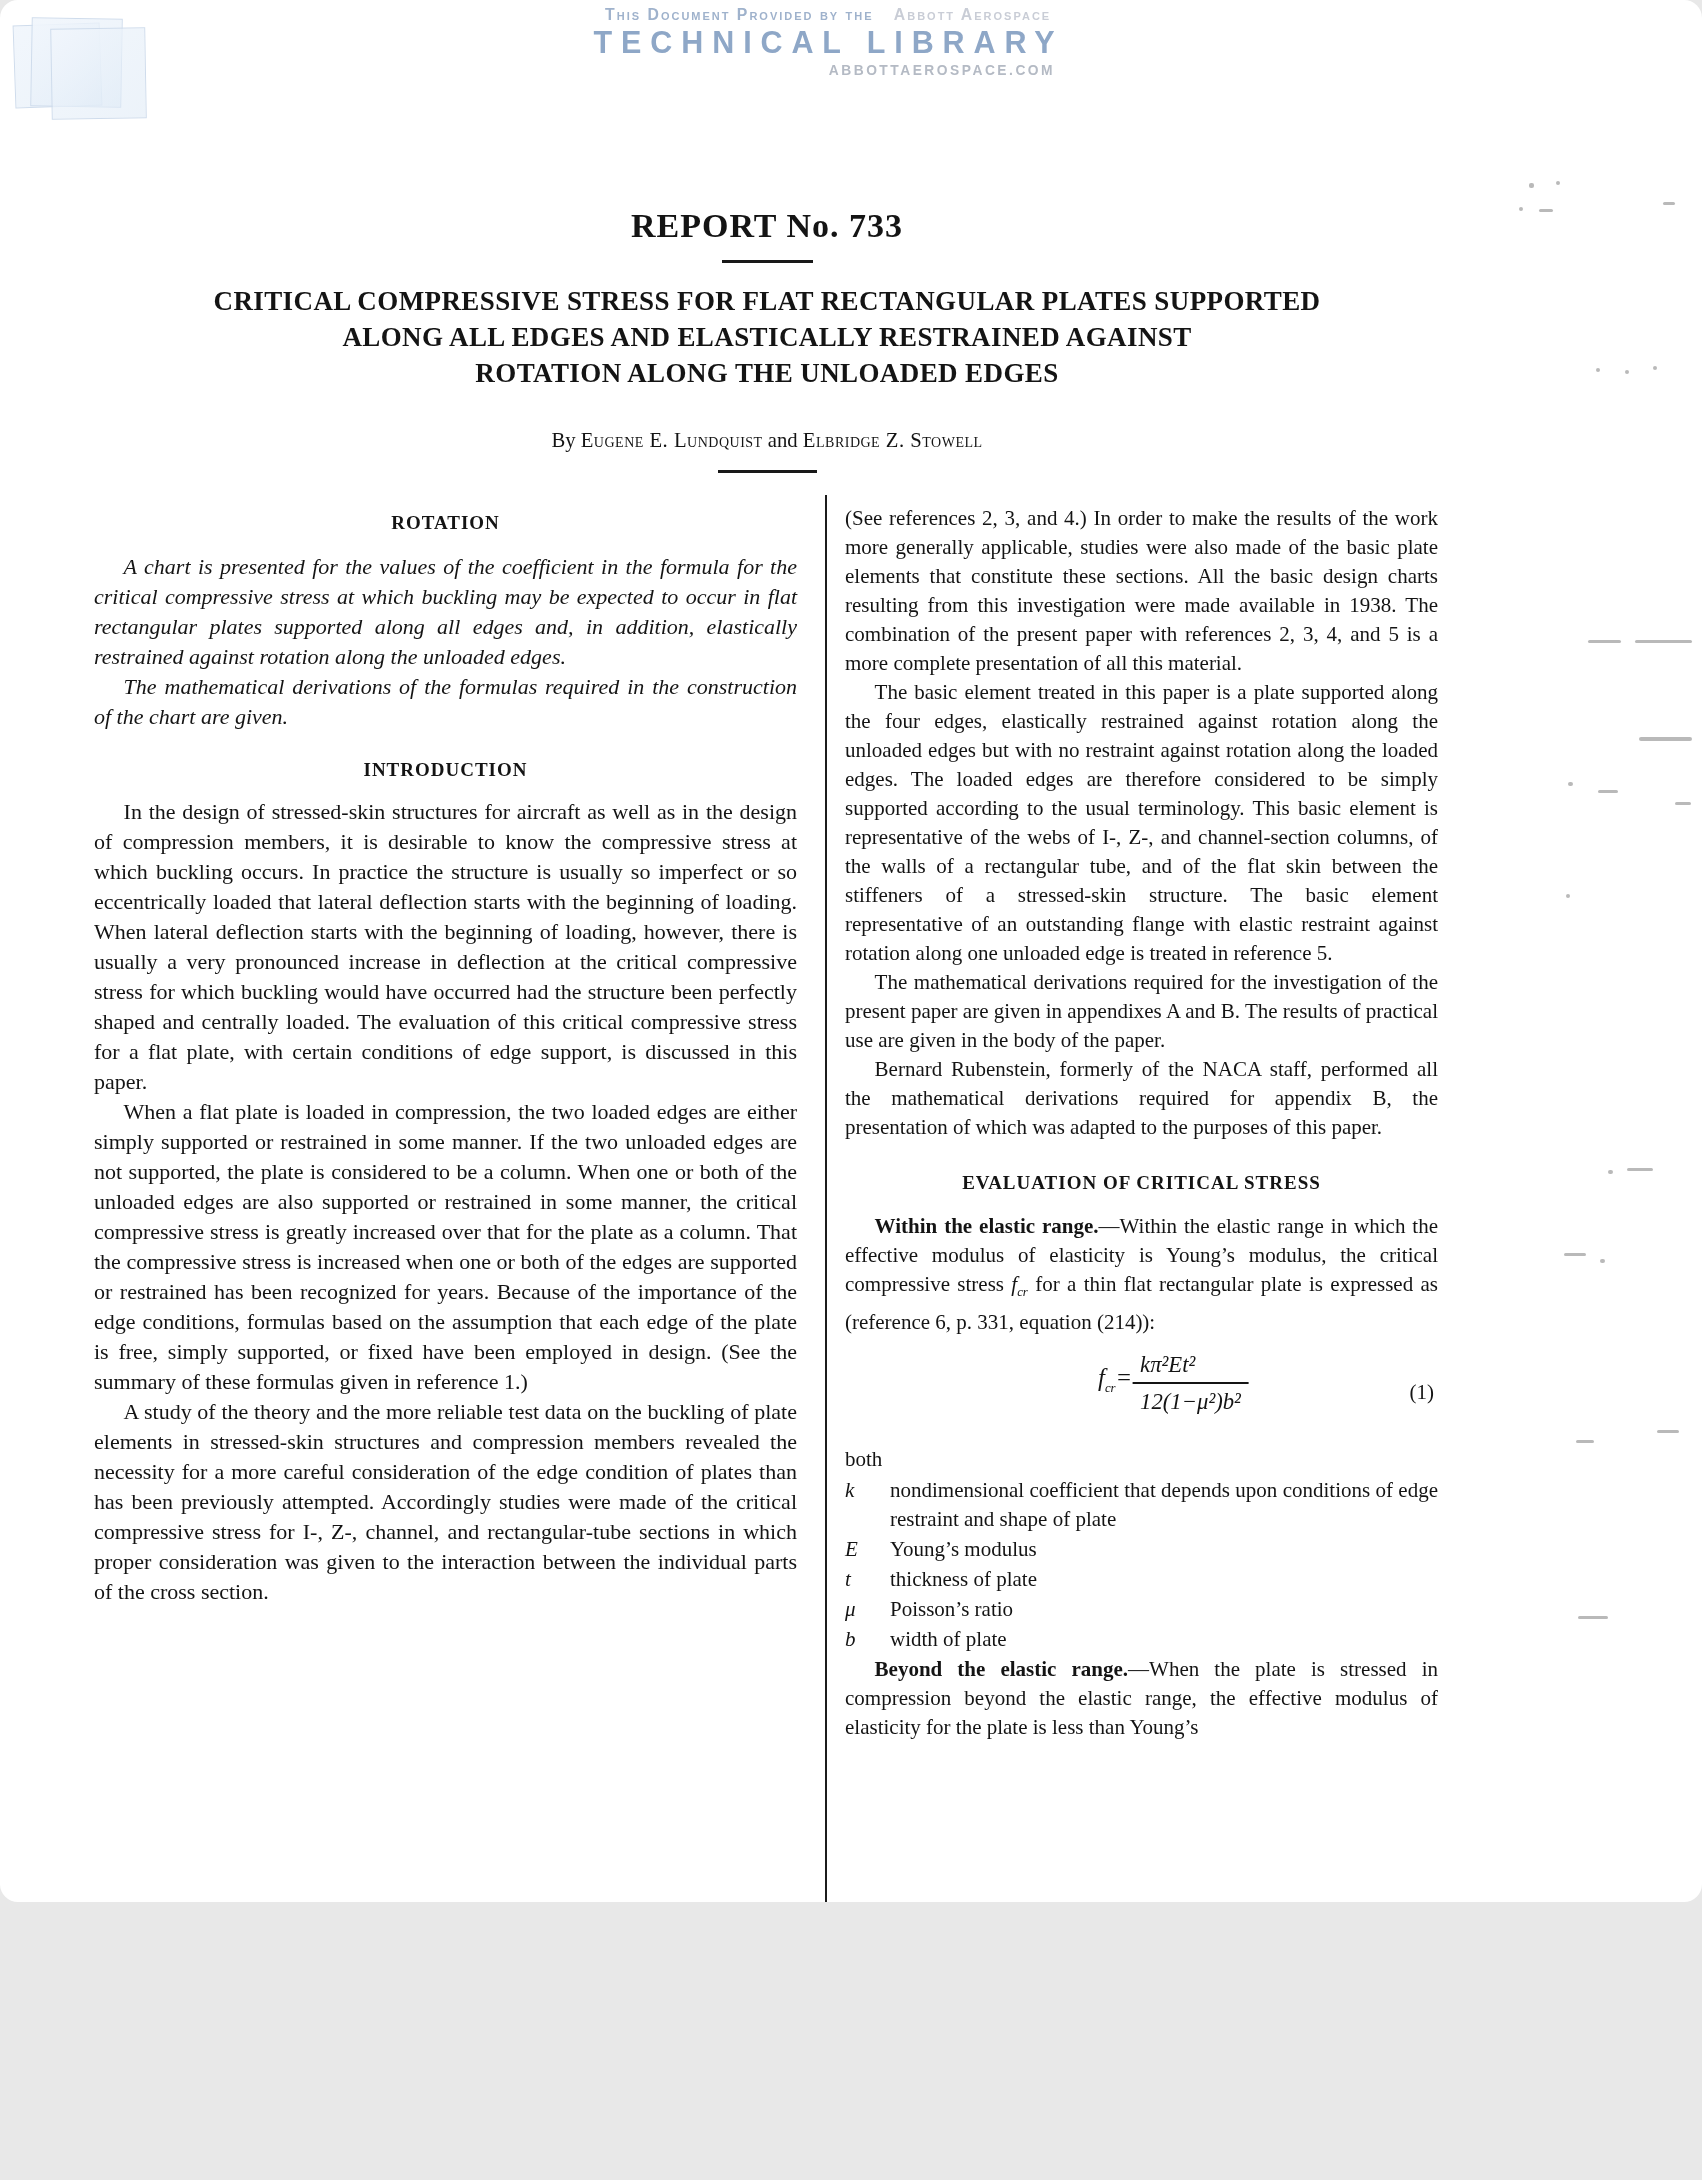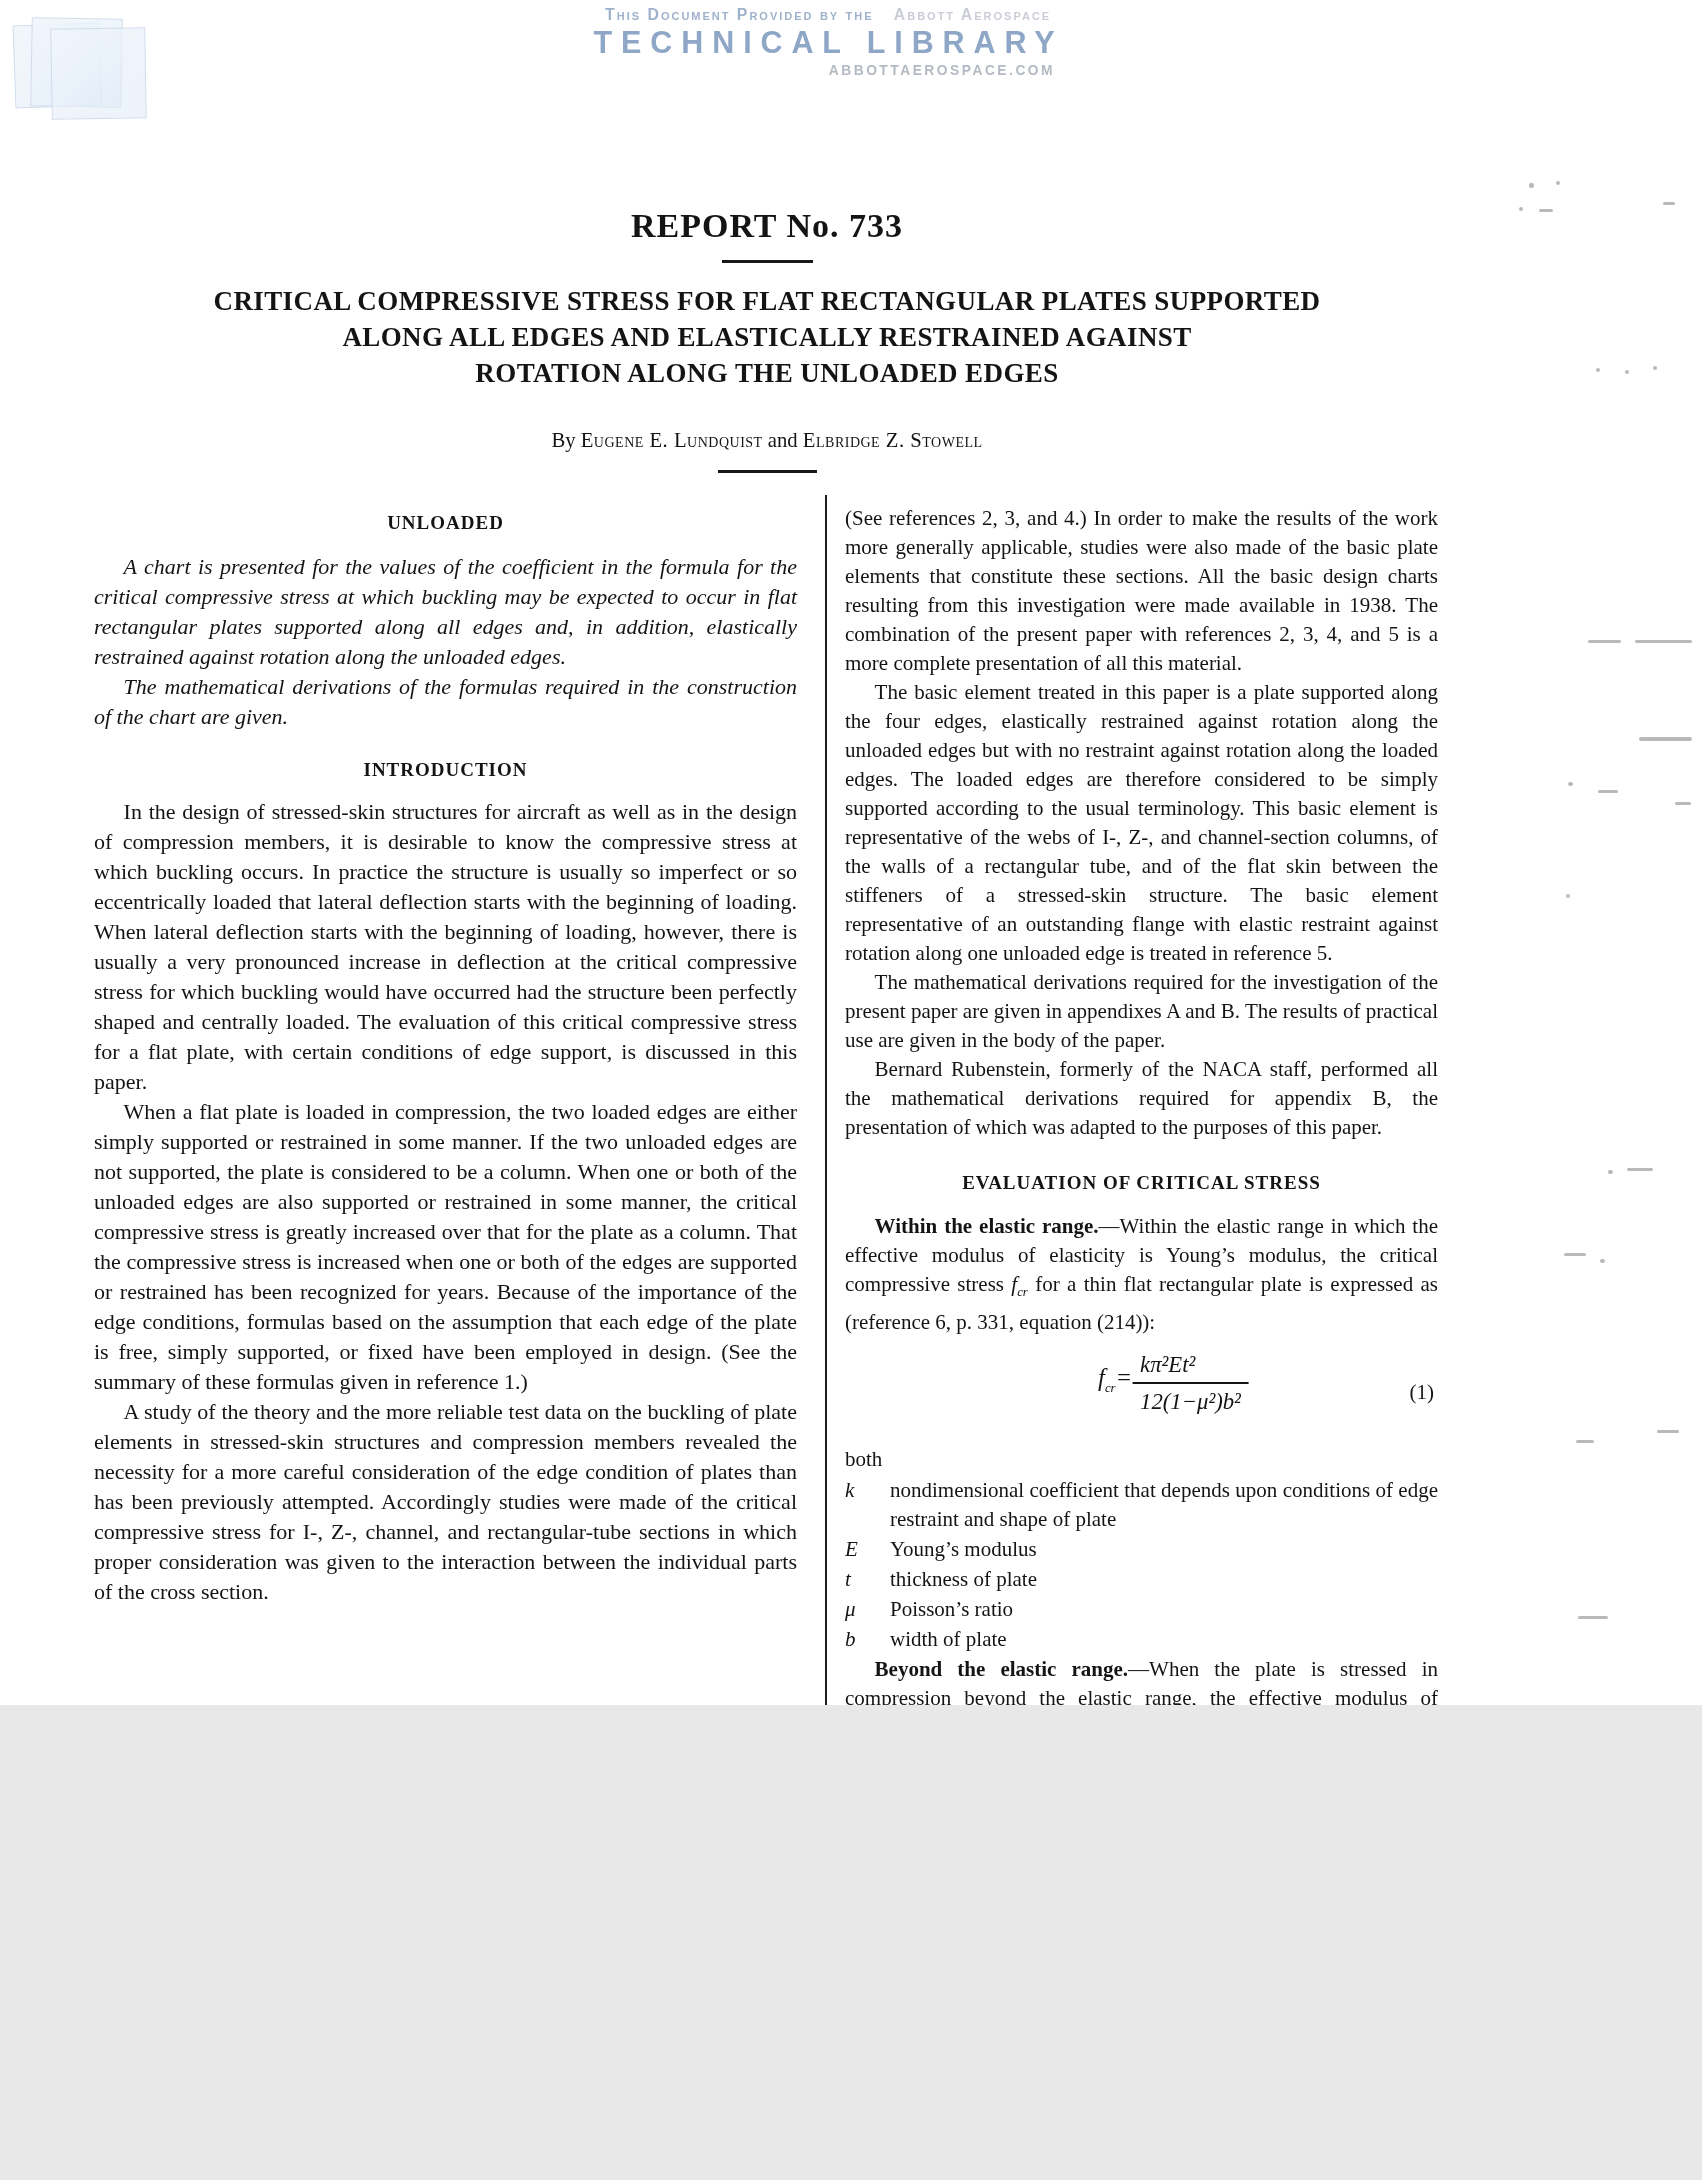--- a/index.html
+++ b/index.html
@@ -1,19 +1,19 @@
 <!DOCTYPE html>
 <html lang="en"><head>
 <meta charset="utf-8">
 <style>
   html,body{margin:0;padding:0;background:#e8e8e8;}
   .page{
-    position:relative; width:1702px; height:1705px;
+    position:relative; width:1702px; height:1902px;
     background:#ffffff; overflow:hidden;
-    font-family:"Liberation Serif", serif; color:#141414;
+    font-family:"Liberation Serif", serif; color:#141414;border-radius:18px;
   }
 
   
   .logo{position:absolute; left:566px; top:5.9px; width:497px; font-family:"Liberation Sans", sans-serif;}
   .logo-line1{text-align:right; padding-right:11.8px; font-size:15.8px; letter-spacing:2px; font-variant:small-caps; white-space:nowrap;}
   .logo-line1 .provided{color:#9fb2cc; font-weight:bold;}
   .logo-line1 .brand{color:#c9cdd6; font-weight:bold; margin-left:13.8px;}
   .logo-title{margin-top:1px; text-align:center; padding-left:27.6px; font-size:30.5px; letter-spacing:8.9px; color:#8ea7c7; font-weight:bold; white-space:nowrap;}
   .logo-sub{text-align:right; padding-right:7.9px; margin-top:3px; font-size:13.8px; letter-spacing:2.5px; color:#b4bac4; font-weight:bold;}
   .watermark{position:absolute; left:13.8px; top:15.8px; width:148px; height:99px;}
@@ -98,21 +98,21 @@
     </div>
     <div class="byline">
       <span>By </span><span class="sc">Eugene E. Lundquist</span><span> and </span><span class="sc">Elbridge Z. Stowell</span>
     </div>
     <hr class="rule r2">
   </div>
 
   <div class="divider"></div>
 
   <div class="col col-left">
-    <div class="sec-head">UNLOADED</div>
+    <div class="sec-head">ROTATION</div>
     <div class="summary-text">
       <p>A chart is presented for the values of the coefficient in the formula for the critical compressive stress at which buckling may be expected to occur in flat rectangular plates supported along all edges and, in addition, elastically restrained against rotation along the unloaded edges.</p>
       <p>The mathematical derivations of the formulas required in the construction of the chart are given.</p>
     </div>
     <div class="sec-head head-intro">INTRODUCTION</div>
     <p>In the design of stressed-skin structures for aircraft as well as in the design of compression members, it is desirable to know the compressive stress at which buckling occurs.  In practice the structure is usually so imperfect or so eccentrically loaded that lateral deflection starts with the beginning of loading.  When lateral deflection starts with the beginning of loading, however, there is usually a very pronounced increase in deflection at the critical compressive stress for which buckling would have occurred had the structure been perfectly shaped and centrally loaded.  The evaluation of this critical compressive stress for a flat plate, with certain conditions of edge support, is discussed in this paper.</p>
     <p>When a flat plate is loaded in compression, the two loaded edges are either simply supported or restrained in some manner.  If the two unloaded edges are not supported, the plate is considered to be a column.  When one or both of the unloaded edges are also supported or restrained in some manner, the critical compressive stress is greatly increased over that for the plate as a column.  That the compressive stress is increased when one or both of the edges are supported or restrained has been recognized for years.  Because of the importance of the edge conditions, formulas based on the assumption that each edge of the plate is free, simply supported, or fixed have been employed in design.  (See the summary of these formulas given in reference 1.)</p>
     <p>A study of the theory and the more reliable test data on the buckling of plate elements in stressed-skin structures and compression members revealed the necessity for a more careful consideration of the edge condition of plates than has been previously attempted.  Accordingly studies were made of the critical compressive stress for I-, Z-, channel, and rectangular-tube sections in which proper consideration was given to the interaction between the individual parts of the cross section.</p>
   </div>
 

